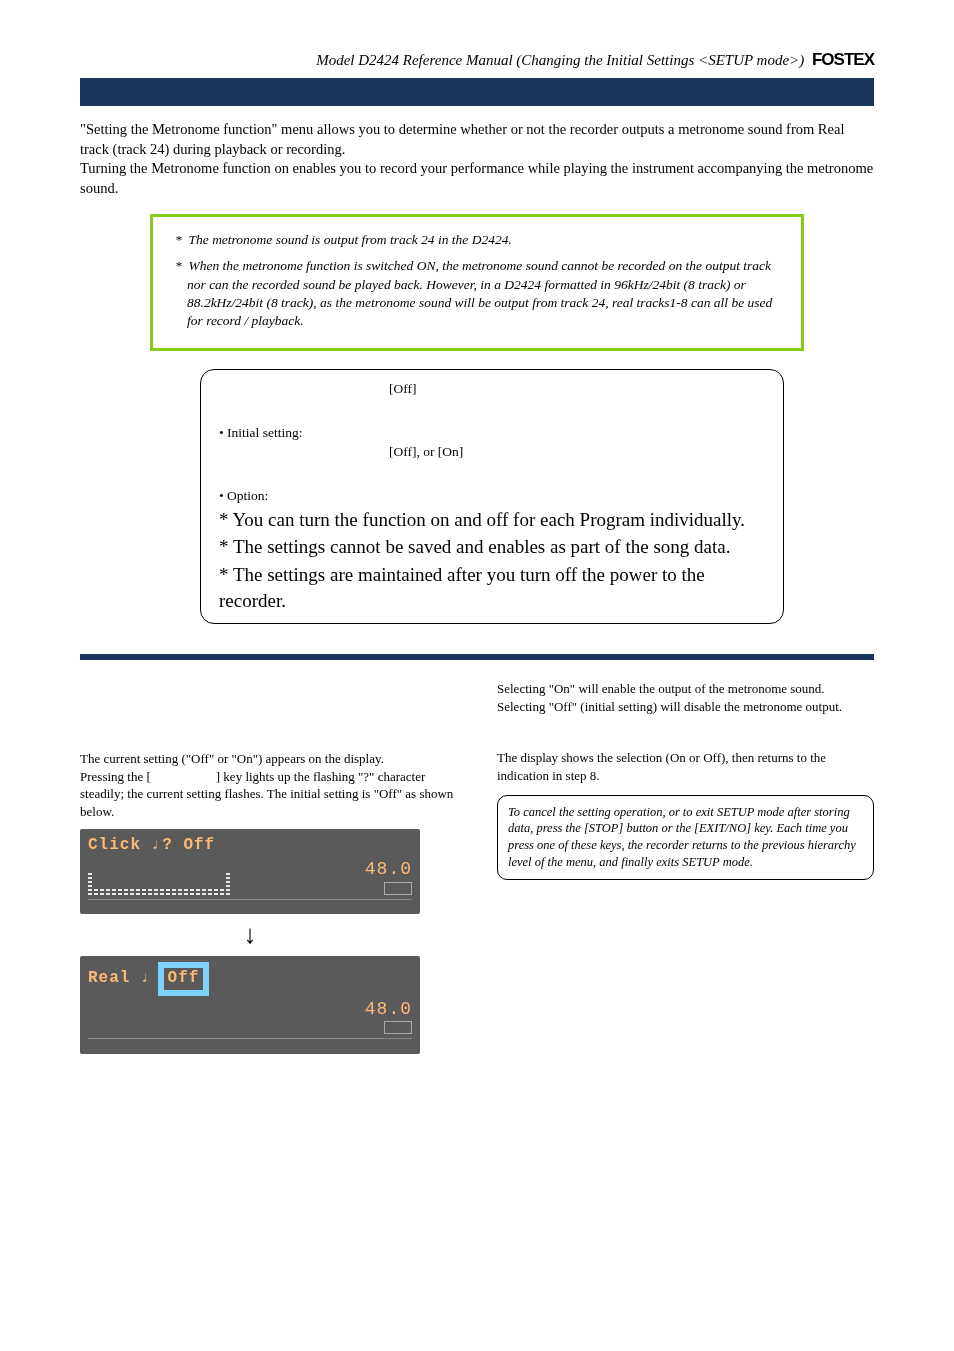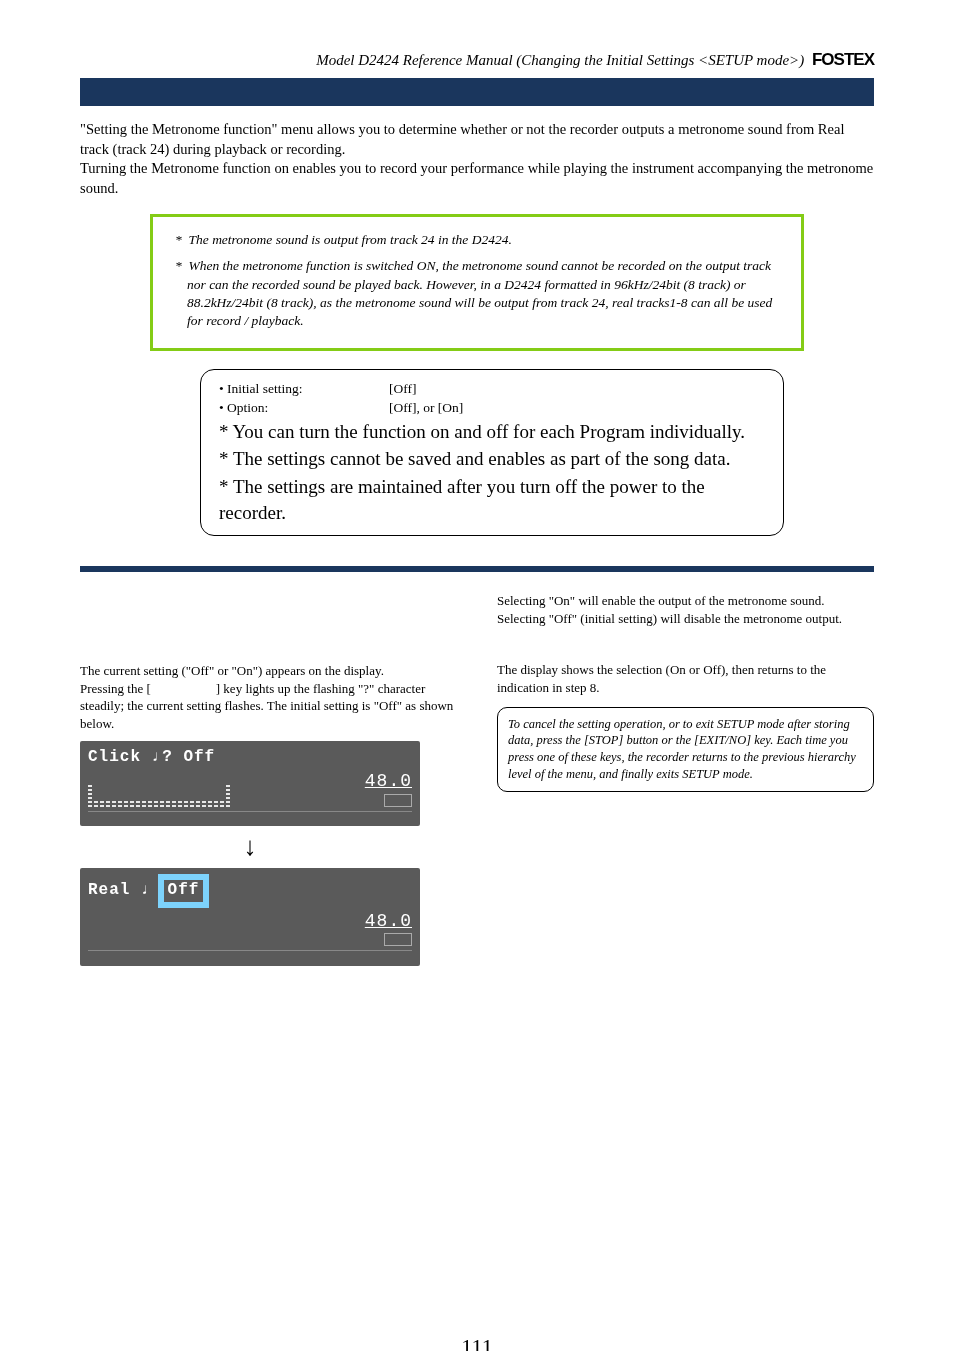--- a/index.html
+++ b/index.html
@@ -58,20 +58,21 @@
     margin: 0 90px 30px 120px;
     padding: 10px 18px 10px 18px;
     font-size: 13.5px;
     line-height: 1.35;
   }
   .rounded-box .row {
     display: flex;
   }
   .rounded-box .label {
     min-width: 170px;
+    margin-top: 44px;
   }
   .rounded-box .small-note {
     font-size: 19px;
     margin-top: 2px;
   }
   .blue-underline-band {
     height: 6px;
     background: #1a365d;
     margin: 10px 0 20px 0;
   }
@@ -80,42 +81,41 @@
     gap: 40px;
   }
   .col {
     flex: 1;
     font-size: 13px;
     line-height: 1.35;
   }
   .right-col { flex: 1; }
   .lcd {
     background: #5a5a5a;
-    color: #ffffff;
+    color: #fdba74;
     font-family: "Courier New", monospace;
     border-radius: 2px;
     padding: 6px 8px 4px 8px;
     margin: 8px 0;
     width: 340px;
     box-sizing: border-box;
   }
   .lcd-top {
     font-size: 16px;
     letter-spacing: 1px;
     font-weight: bold;
     display:flex;
     align-items:center;
     gap:6px;
   }
   .lcd-mid {
     display: flex;
     align-items: flex-end;
     justify-content: space-between;
     margin-top: 4px;
-    text-decoration: underline;
   }
   .lcd-bars {
     display: flex;
     gap: 2px;
     align-items: flex-end;
     height: 26px;
   }
   .lcd-bar {
     width: 4px;
     background: repeating-linear-gradient(

